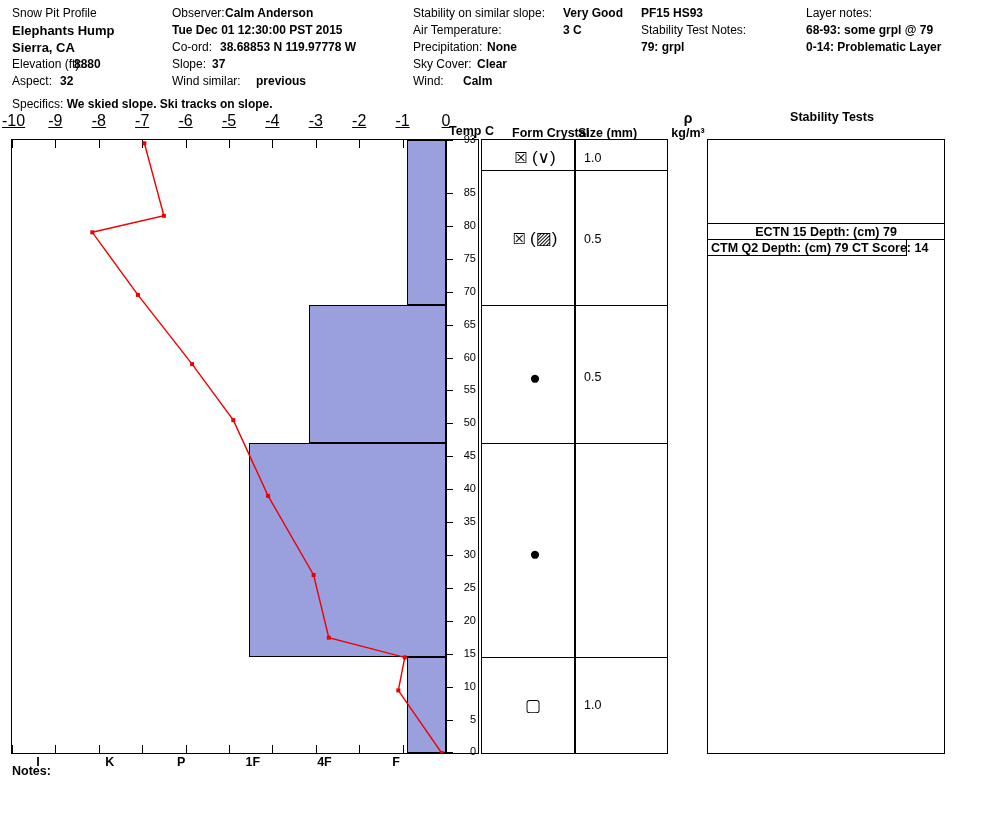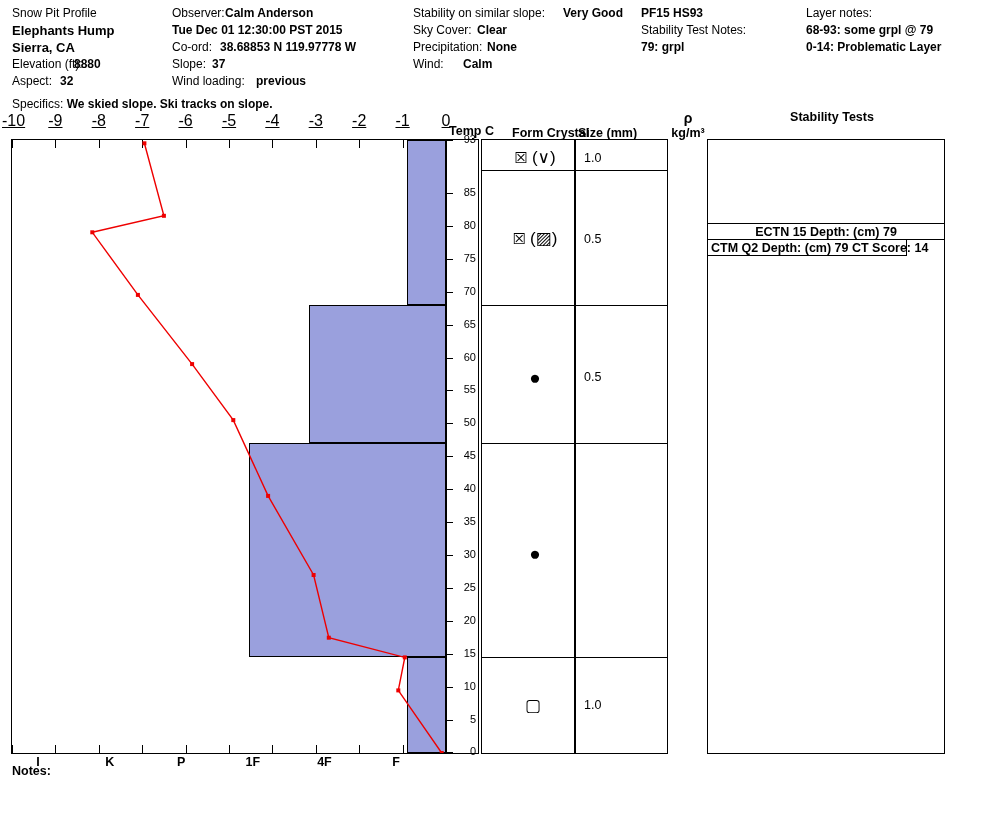--- a/index.html
+++ b/index.html
@@ -122,38 +122,42 @@
       </div>
     <div class="row">
         <span class="lab">Co-ord:</span>
         <span class="val" style="left:48px;">38.68853 N 119.97778 W</span>
       </div>
     <div class="row">
         <span class="lab">Slope:</span>
         <span class="val" style="left:40px;">37</span>
       </div>
     <div class="row">
-        <span class="lab">Wind loading:</span>
+        <span class="lab">Wind similar:</span>
         <span class="val" style="left:84px;">previous</span>
       </div>
   </div>
 
   <div class="col" style="left:413px; width:240px;">
     <div class="row">
         <span class="lab">Stability on similar slope:</span>
         <span class="val" style="left:150px;">Very Good</span>
         <span class="val" style="left:228px;">PF15 HS93</span>
       </div>
     <div class="row">
+        <span class="lab">Air Temperature:</span>
+        <span class="val" style="left:150px;">3 C</span>
+      </div>
+    <div class="row">
+        <span class="lab">Precipitation:</span>
+        <span class="val" style="left:74px;">None</span>
+      </div>
+    <div class="row">
         <span class="lab">Sky Cover:</span>
         <span class="val" style="left:64px;">Clear</span>
-      </div>
-    <div class="row">
-        <span class="lab">Precipitation:</span>
-        <span class="val" style="left:74px;">None</span>
       </div>
     <div class="row">
         <span class="lab">Wind:</span>
         <span class="val" style="left:50px;">Calm</span>
       </div>
   </div>
 
   <div class="col" style="left:641px; width:160px; top:23px;">
     <div class="row">
         <span class="lab">Stability Test Notes:</span>

